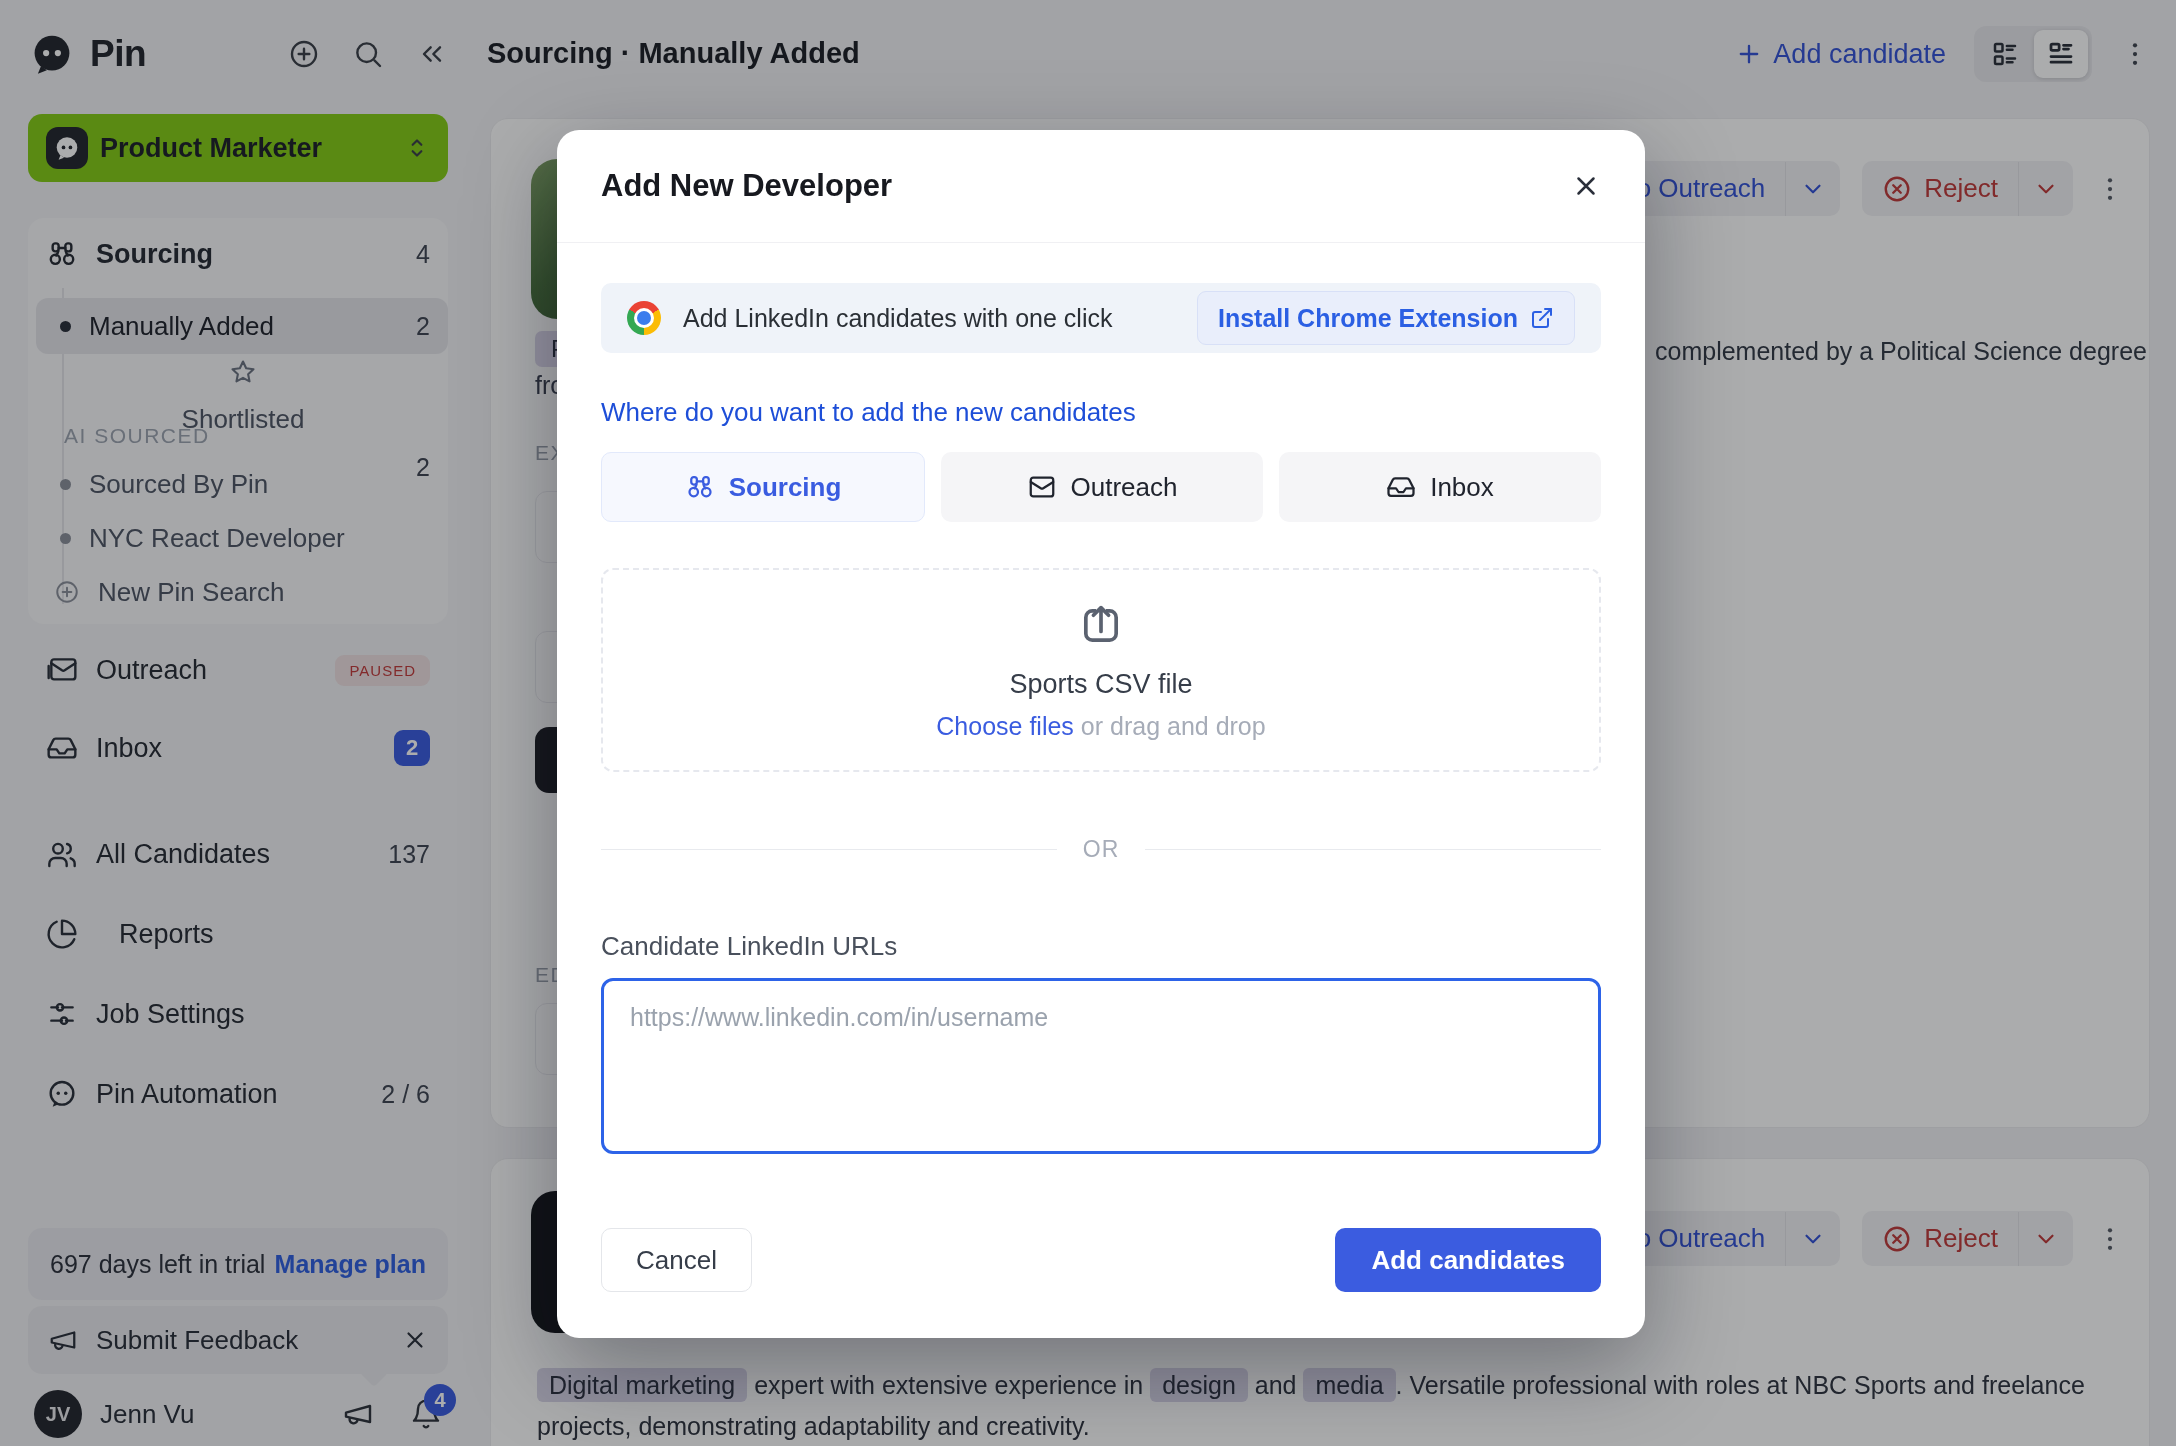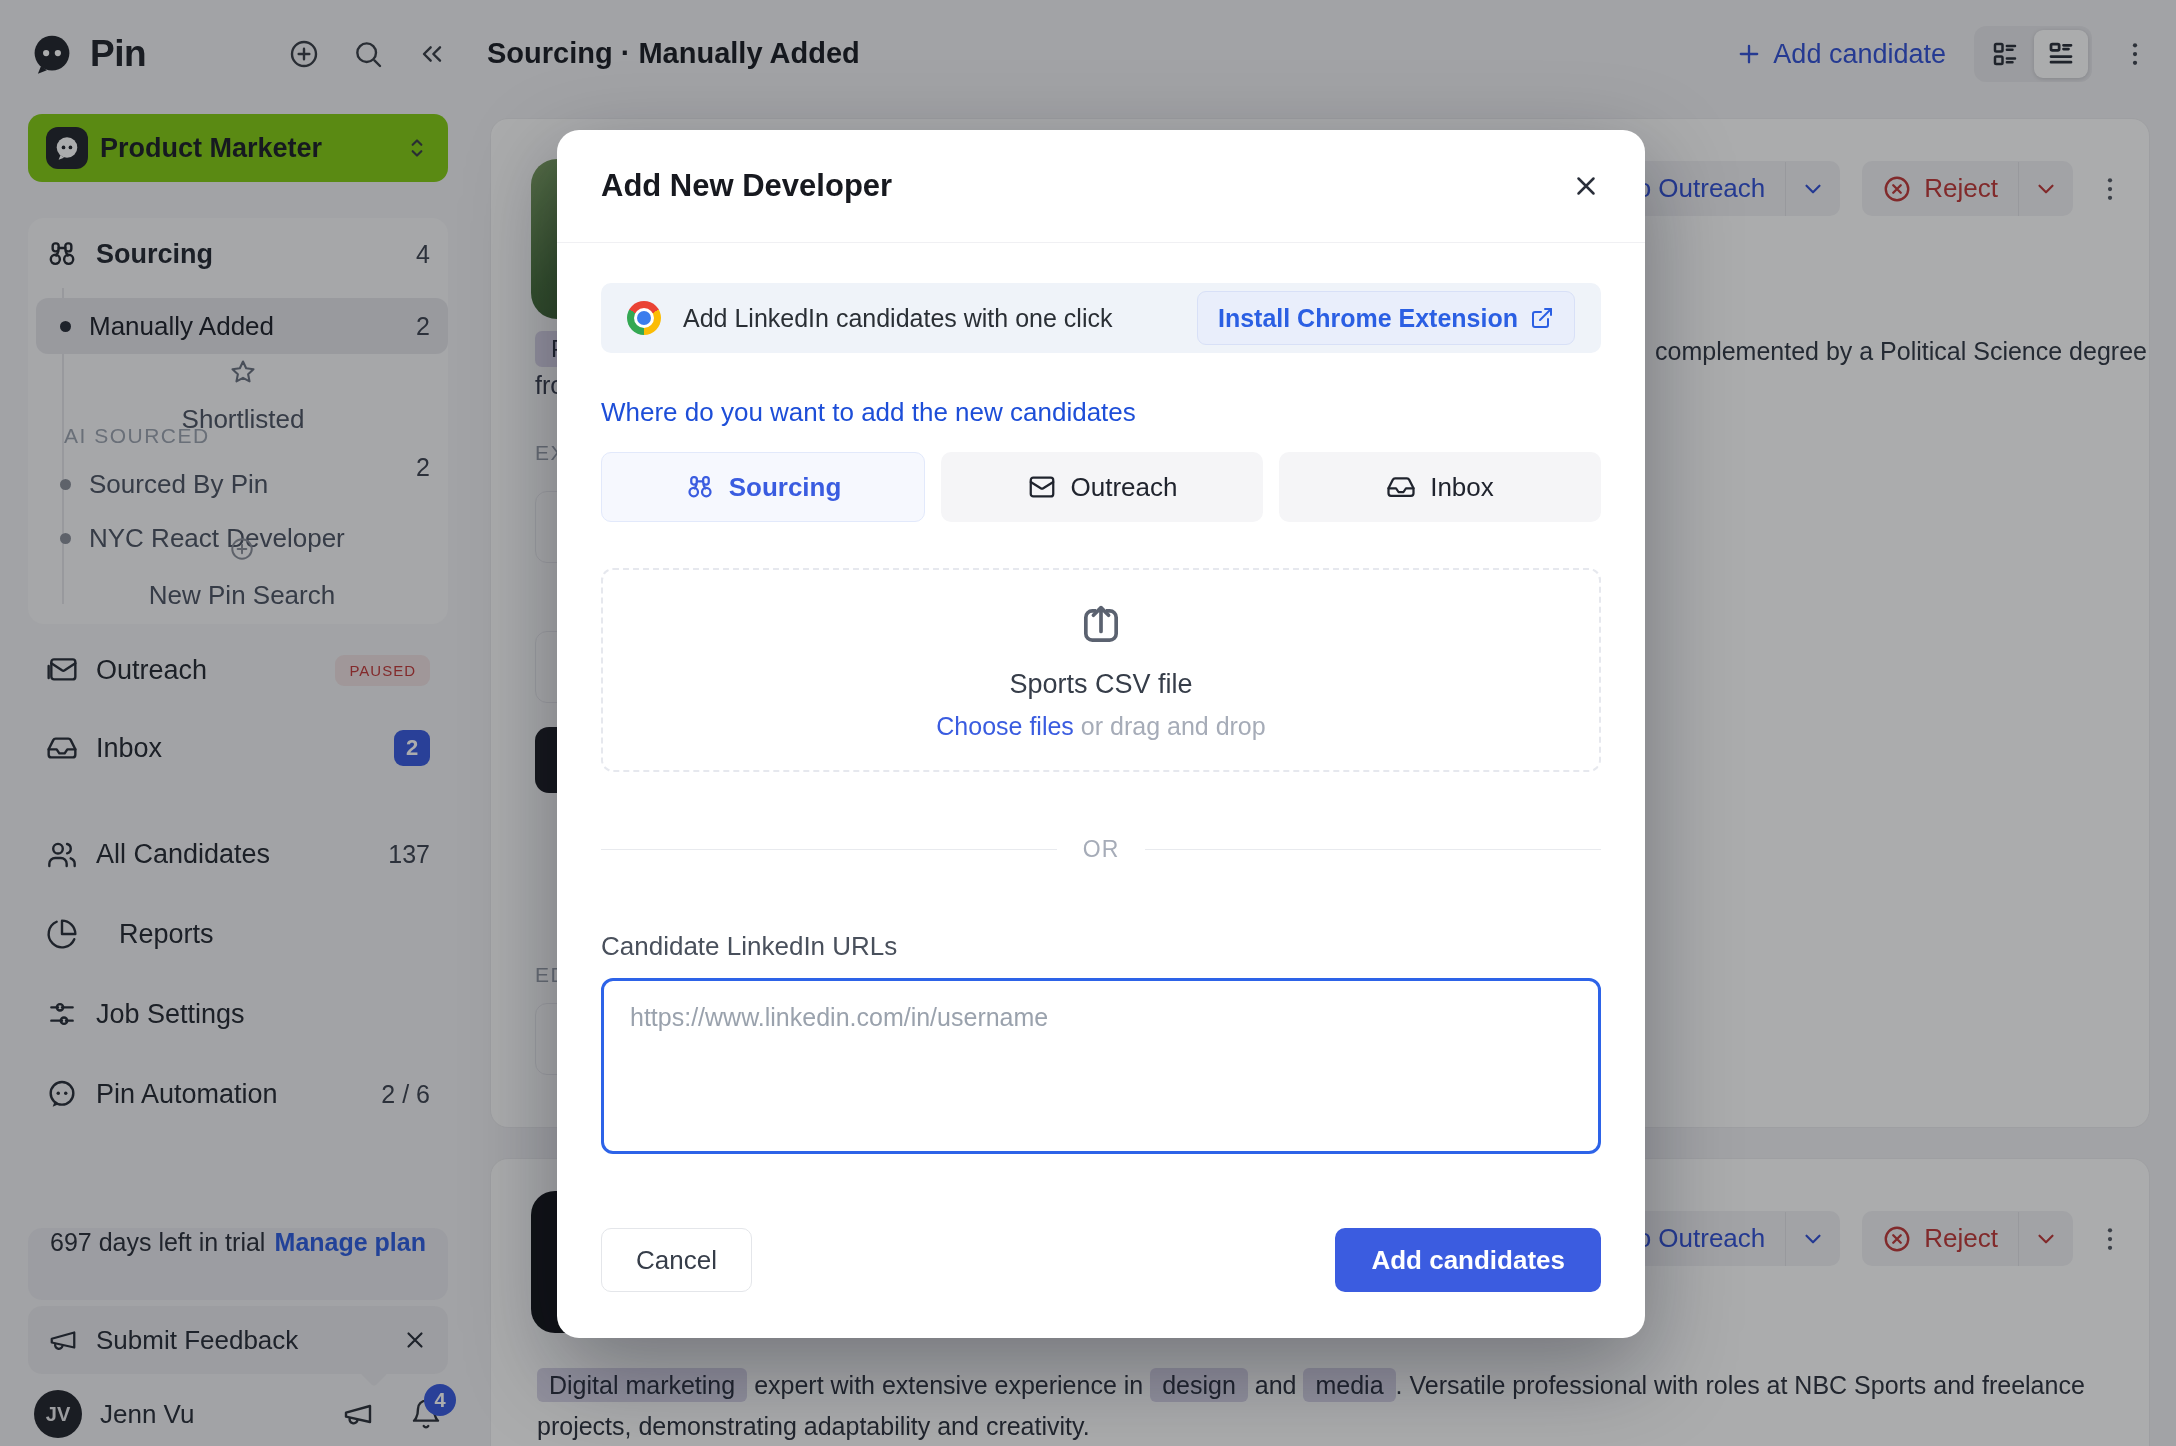--- a/index.html
+++ b/index.html
@@ -30,21 +30,21 @@
   .sub.sel .lbl{color:#20242d;}
   .sec-label{position:absolute;left:64px;font-size:21px;letter-spacing:1.5px;color:#9ca3af;font-weight:500;}
   .dot{width:11px;height:11px;border-radius:50%;background:#8a8f9a;flex:none;}
   .dot.dark{background:#2a2f3a;}
   .badge-paused{margin-left:auto;font-size:15px;font-weight:400;letter-spacing:1px;color:#c23b3b;
                 background:rgba(210,90,90,.12);padding:7px 14px;border-radius:9px;}
   .badge-count{margin-left:auto;min-width:36px;height:36px;border-radius:9px;background:#3b5ce0;color:#fff;
                display:grid;place-items:center;font-size:22px;font-weight:600;}
 
   .trial{position:absolute;left:28px;top:1228px;width:420px;height:72px;background:#e9e9ef;border-radius:14px;
-         display:flex;padding:0 22px;box-sizing:border-box;font-size:25px;color:#2c313c;}
+         display:flex;align-items:center;padding:0 22px;box-sizing:border-box;font-size:25px;color:#2c313c;}
   .trial .manage{margin-left:auto;color:#2f5fe0;font-weight:600;}
   .feedback{position:absolute;left:28px;top:1306px;width:420px;height:68px;background:#e9e9ed;border-radius:14px;
             display:flex;align-items:center;gap:18px;padding:0 20px;box-sizing:border-box;}
   .feedback .lbl{font-size:26px;color:#2a2f3a;}
   .feedback .close{margin-left:auto;color:#2a2f3a;}
   .feedback .tail{position:absolute;left:336px;bottom:-9px;width:20px;height:20px;background:#e9e9ed;
                   transform:rotate(45deg);border-radius:4px;}
   .user-row{position:absolute;left:28px;top:1386px;width:420px;height:56px;display:flex;align-items:center;gap:18px;padding:0 6px;box-sizing:border-box;}
   .avatar{width:48px;height:48px;border-radius:50%;background:#23262e;display:grid;place-items:center;
           color:#e9e9ec;font-size:20px;font-weight:600;}
@@ -222,21 +222,21 @@
   <div class="srow sub" style="left:36px;top:458px;width:412px;height:52px;padding-left:24px;">
     <span class="dot"></span>
     <span class="lbl">Sourced By Pin</span>
   </div>
 
   <div class="srow sub" style="left:36px;top:512px;width:412px;height:52px;padding-left:24px;">
     <span class="dot"></span>
     <span class="lbl">NYC React Developer</span>
   </div>
 
-  <div class="srow sub" style="left:36px;top:536px;width:412px;height:52px;padding-left:18px;flex-direction:column;">
+  <div class="srow sub" style="left:36px;top:566px;width:412px;height:52px;padding-left:18px;">
     <span class="icon">
       <svg width="26" height="26" viewBox="0 0 24 24" fill="none" stroke="#8a8f9a" stroke-width="1.8" stroke-linecap="round">
           <circle cx="12" cy="12" r="9"></circle>
           <path d="M12 8v8M8 12h8"></path>
         </svg>
     </span>
     <span class="lbl">New Pin Search</span>
   </div>
 
   <div class="srow" style="left:28px;top:640px;width:420px;height:60px;">

